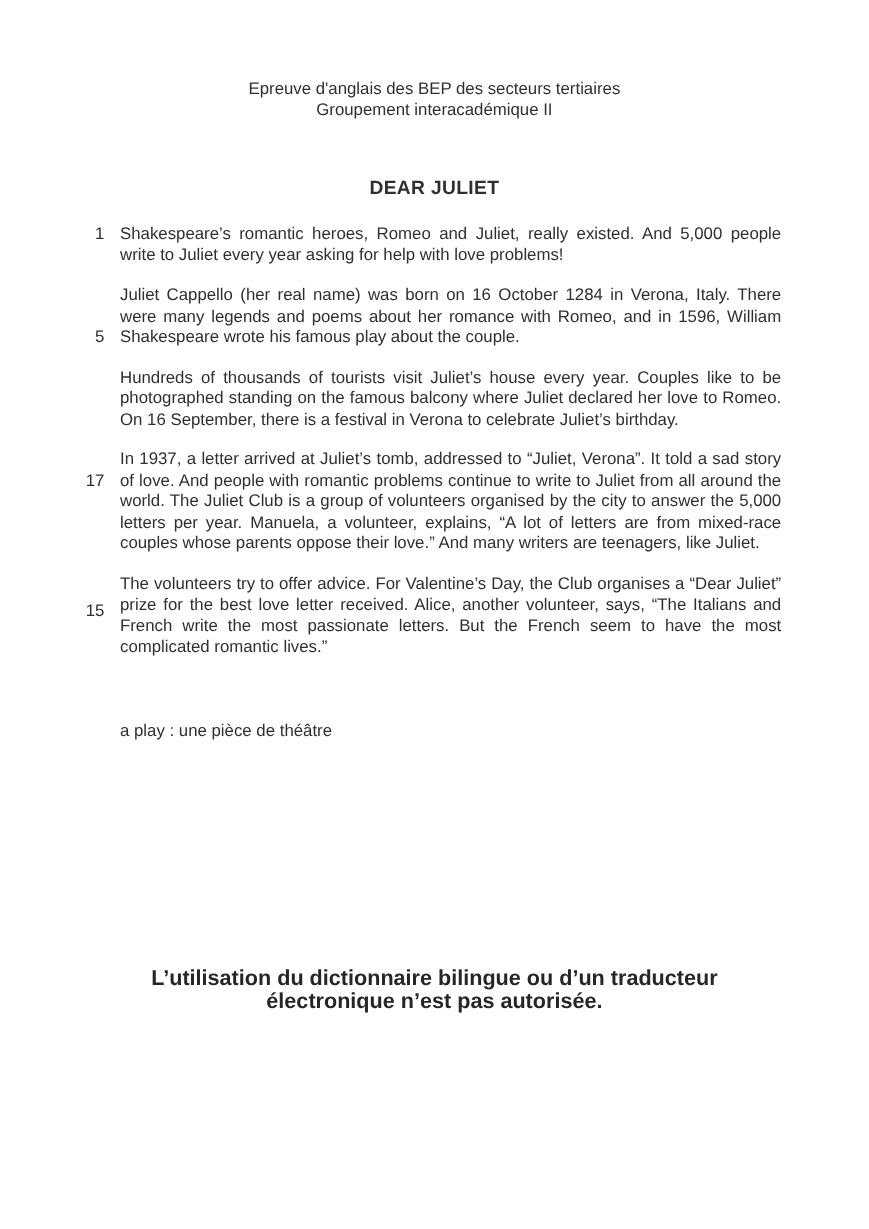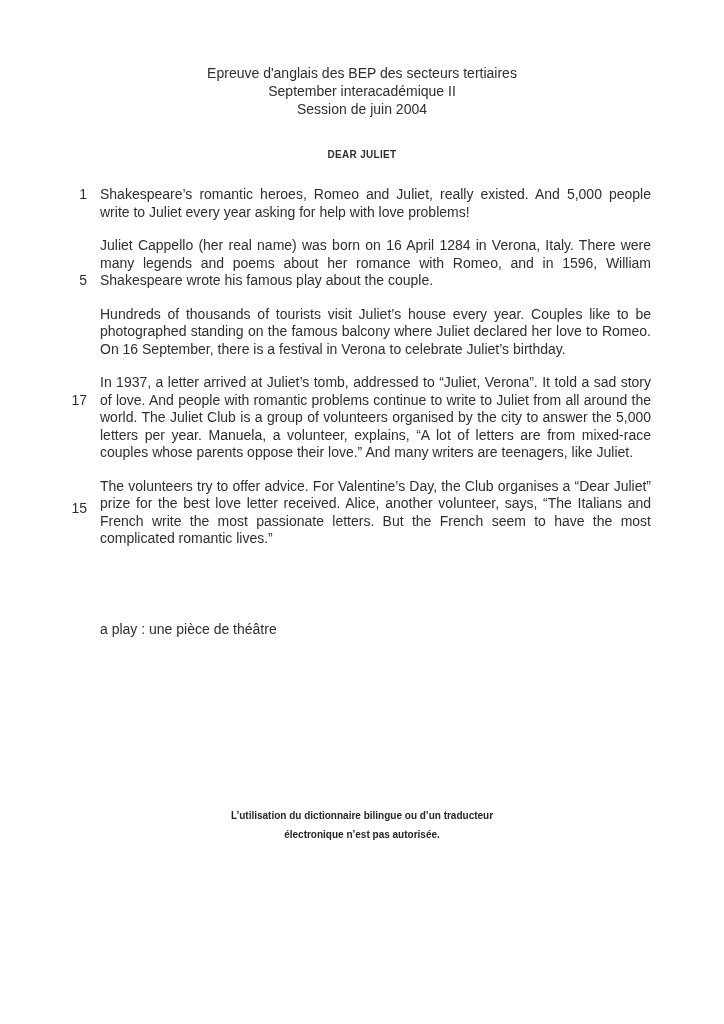--- a/index.html
+++ b/index.html
@@ -26,21 +26,21 @@
     text-align: center;
     font-size: 14px;
     line-height: 18px;
   }
   .passage-title {
     position: absolute;
     top: 149px;
     left: 0;
     right: 0;
     text-align: center;
-    font-size: 10px;
+    font-size: 16px;
     font-weight: bold;
     letter-spacing: 0.3px;
   }
   .text-block {
     position: absolute;
     top: 186px;
     left: 100px;
     width: 551px;
     font-size: 14px;
     line-height: 17.5px;
@@ -70,68 +70,67 @@
     font-style: italic;
     text-decoration: underline;
   }
   .citation-degree {
     display: inline-block;
     font-size: 10px;
     position: relative;
     top: -4px;
   }
   .vocab-footnote {
-    margin-top: 73px;
+    margin-top: 52px;
     text-align: left;
     text-align-last: left;
     font-size: 14px;
   }
   .exam-notice {
     position: absolute;
     top: 806px;
     left: 0;
     right: 0;
     text-align: center;
     font-weight: bold;
-    font-size: 10px;
+    font-size: 18px;
     line-height: 19px;
     color: #262626;
   }
   .page-number {
     position: absolute;
     top: 959px;
     left: 0;
     right: 0;
     text-align: center;
     font-size: 13.5px;
   }
 </style>
 </head>
 <body>
 
 <div class="page">
 
   <div class="header-block">
     <div>Epreuve d'anglais des BEP des secteurs tertiaires</div>
-    <div>September interacadémique II</div>
-    <div>Session de juin 2004</div>
+    <div>Groupement interacadémique II</div>
   </div>
 
   <div class="passage-title">DEAR JULIET</div>
 
   <div class="text-block">
 
     <div class="para">
       <span class="line-number" style="top:0;">1</span>
       <span>Shakespeare’s romantic heroes, Romeo and Juliet, really existed. And 5,000 people write to Juliet every year asking for help with love problems!</span>
     </div>
 
     <div class="para">
       <span class="line-number" style="top:35px;">5</span>
-      <span>Juliet Cappello (her real name) was born on 16 April 1284 in Verona, Italy. There were many legends and poems about her romance with Romeo, and in 1596, William Shakespeare wrote his famous play about the couple.</span>
+      <span>Juliet Cappello (her real name) was born on 16 October 1284 in Verona, Italy. There were many legends and poems about her romance with Romeo, and in 1596, William Shakespeare wrote his famous play about the couple.</span>
     </div>
 
     <div class="para">
       <span>Hundreds of thousands of tourists visit Juliet’s house every year. Couples like to be photographed standing on the famous balcony where Juliet declared her love to Romeo. On 16 September, there is a festival in Verona to celebrate Juliet’s birthday.</span>
     </div>
 
     <div class="para">
       <span class="line-number" style="top:17.5px;">17</span>
       <span>In 1937, a letter arrived at Juliet’s tomb, addressed to “Juliet, Verona”. It told a sad story of love. And people with romantic problems continue to write to Juliet from all around the world. The Juliet Club is a group of volunteers organised by the city to answer the 5,000 letters per year. Manuela, a volunteer, explains, “A lot of letters are from mixed-race couples whose parents oppose their love.” And many writers are teenagers, like Juliet.</span>
     </div>

